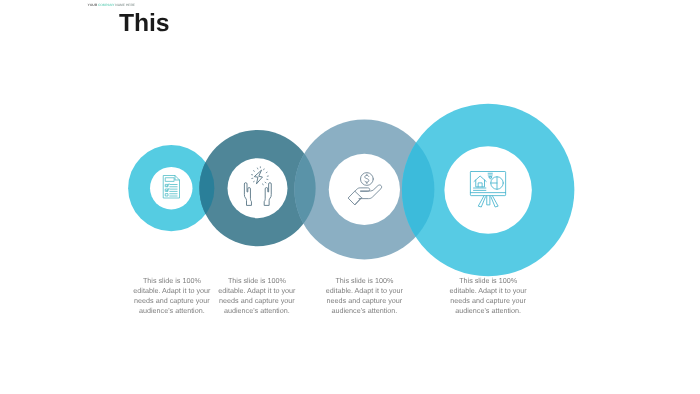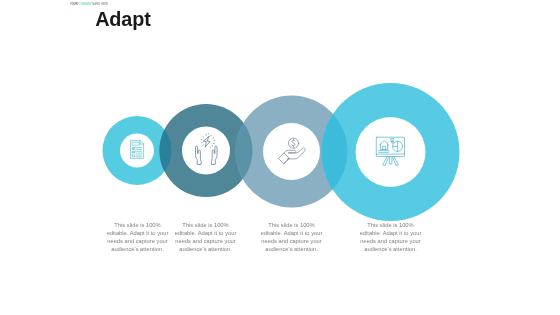--- a/index.html
+++ b/index.html
@@ -18,21 +18,21 @@
 </style>
 </head>
 <body>
 
 <div class="slide">
   <div class="watermark">
     <span class="wm-a">YOUR</span>
     <span class="wm-b">COMPANY</span>
     <span class="wm-c">NAME HERE</span>
   </div>
-  <div class="title">Adapt</div>
+  <div class="title">This</div>
 
   <svg class="venn" viewBox="0 0 560 315">
     <defs>
       <clipPath id="cp1">
           <circle cx="137" cy="150.5" r="34.5"></circle>
         </clipPath>
       <clipPath id="cp2">
           <circle cx="206" cy="150.5" r="46.5"></circle>
         </clipPath>
       <clipPath id="cp3">

